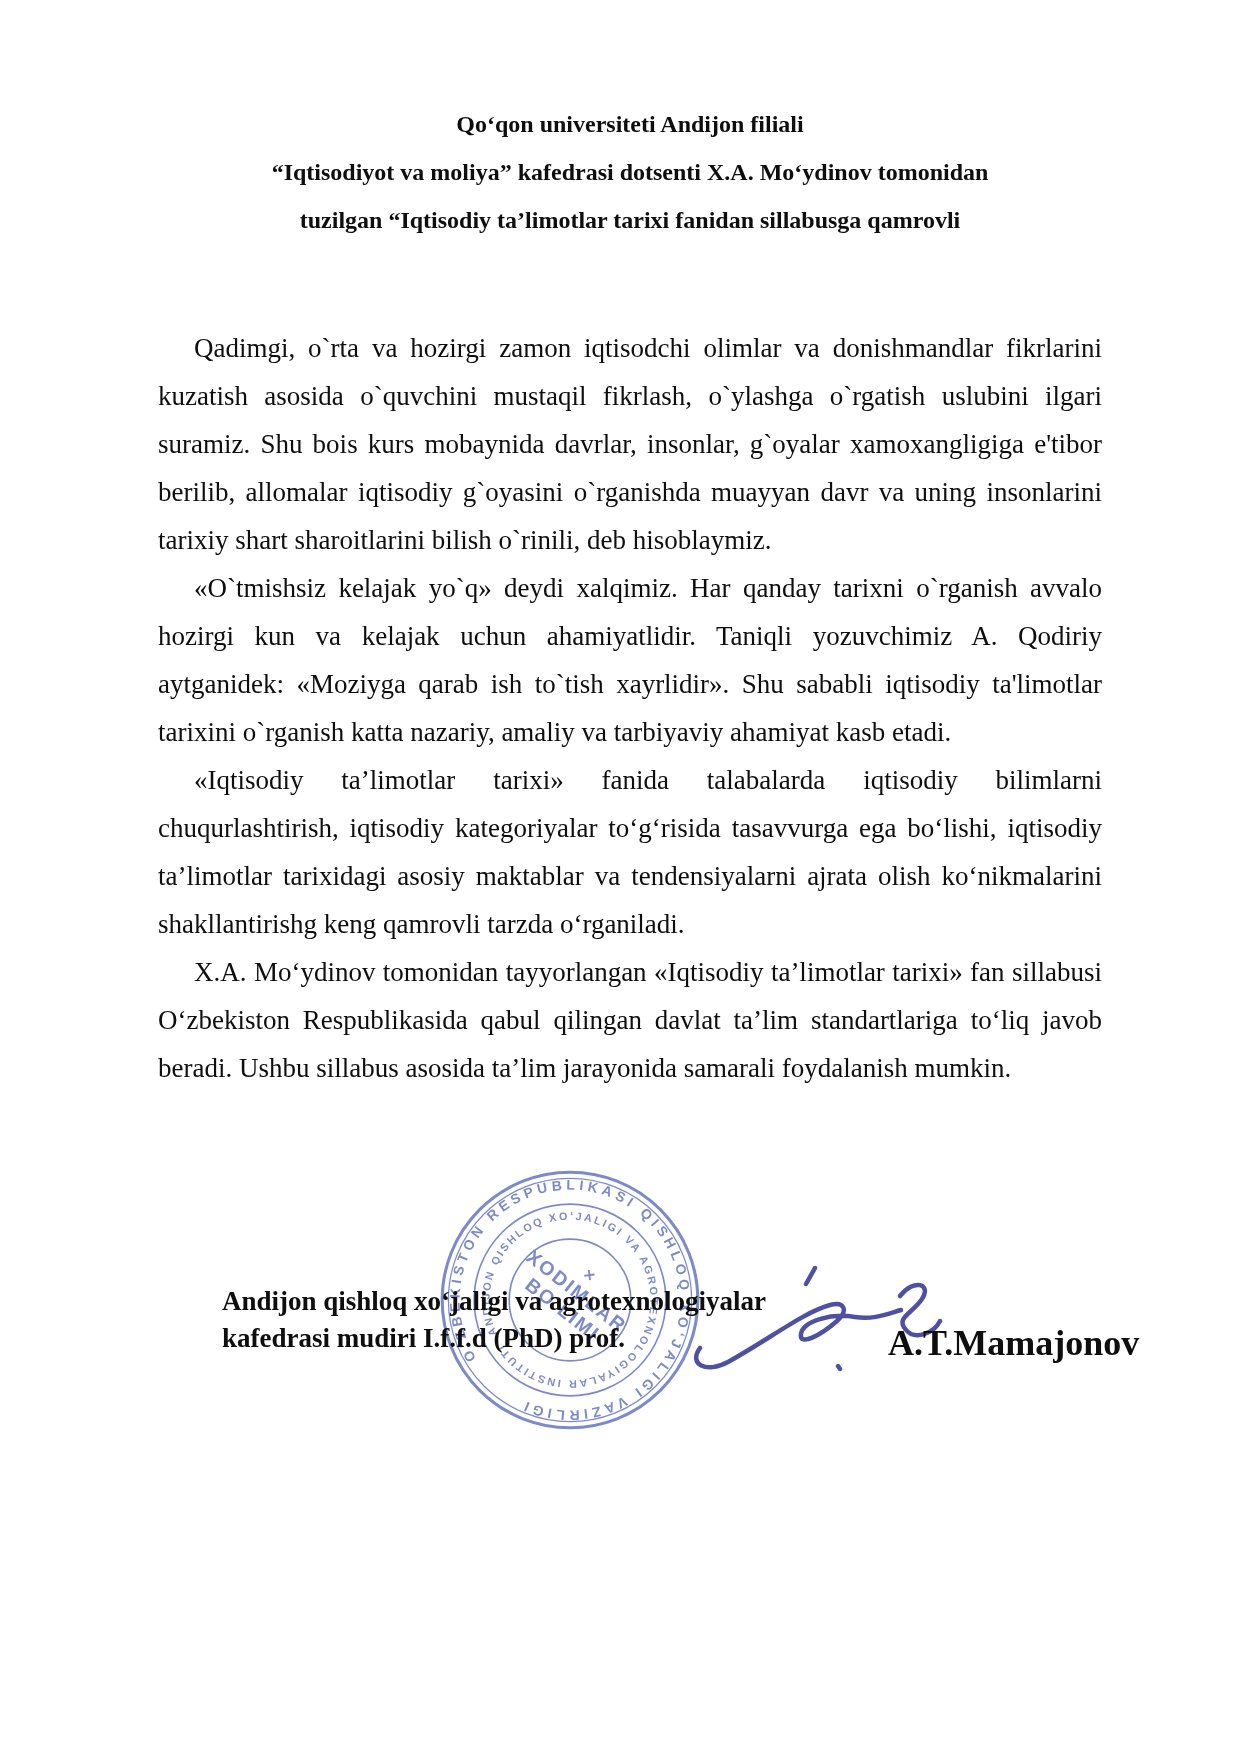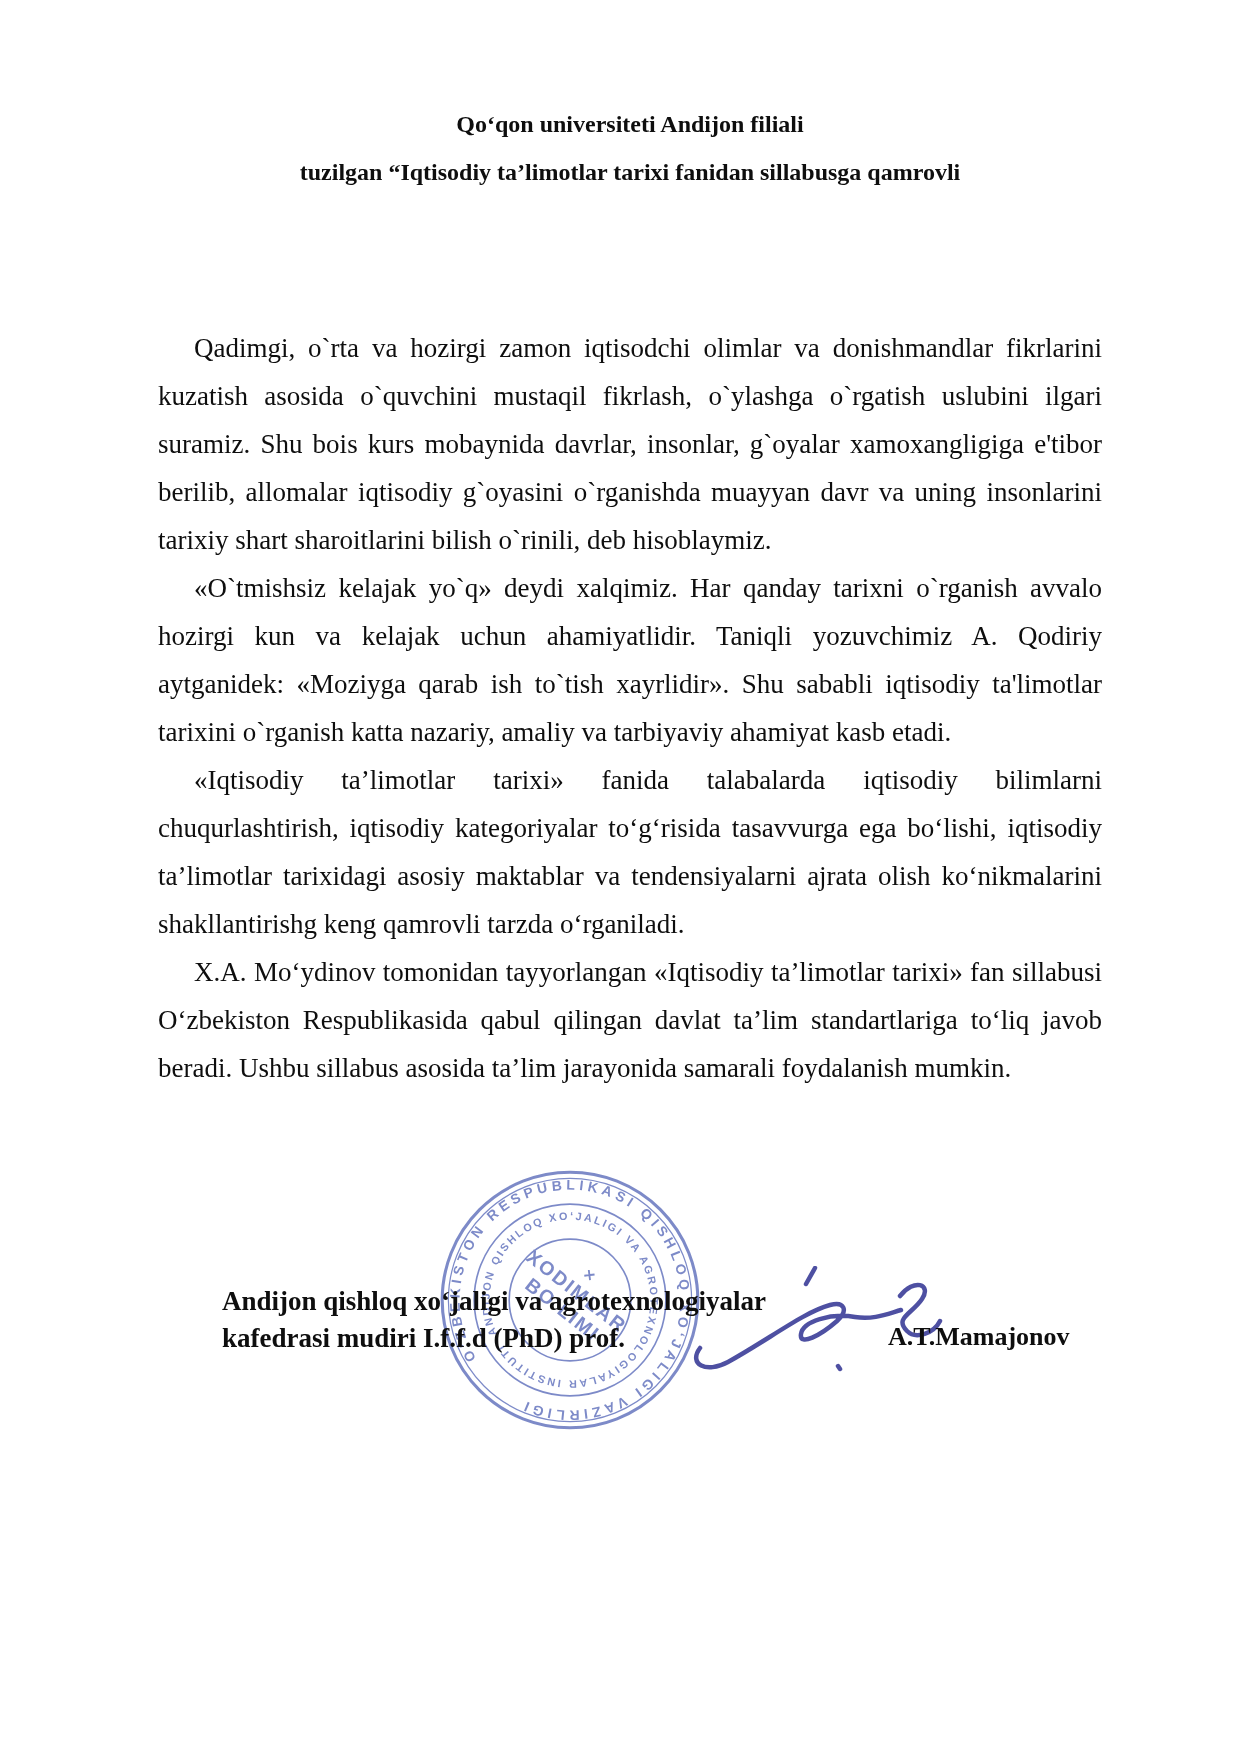--- a/index.html
+++ b/index.html
@@ -40,21 +40,21 @@
     font-weight: bold;
     font-size: 27px;
     line-height: 37px;
     white-space: nowrap;
   }
   .signer {
     position: absolute;
     left: 888px;
     top: 1322px;
     font-weight: bold;
-    font-size: 26px;
+    font-size: 36px;
     white-space: nowrap;
   }
   .stamp {
     position: absolute;
     left: 436px;
     top: 1166px;
     width: 268px;
     height: 268px;
     opacity: 0.72;
     mix-blend-mode: multiply;
@@ -68,20 +68,21 @@
     opacity: 0.9;
   }
 </style>
 </head>
 <body>
 
 <div class="page">
 
   <div class="doc-header">
     <div>Qoʻqon universiteti Andijon filiali</div>
+    <div>“Iqtisodiyot va moliya” kafedrasi dotsenti X.A. Moʻydinov tomonidan</div>
     <div>tuzilgan “Iqtisodiy ta’limotlar tarixi fanidan sillabusga qamrovli</div>
   </div>
 
   <div class="doc-body">
     <p>Qadimgi, o`rta va hozirgi zamon iqtisodchi olimlar va donishmandlar fikrlarini kuzatish asosida o`quvchini mustaqil fikrlash, o`ylashga o`rgatish uslubini ilgari suramiz. Shu bois kurs mobaynida davrlar, insonlar, g`oyalar xamoxangligiga e'tibor berilib, allomalar iqtisodiy g`oyasini o`rganishda muayyan davr va uning insonlarini tarixiy shart sharoitlarini bilish o`rinili, deb hisoblaymiz.</p>
     <p>«O`tmishsiz kelajak yo`q» deydi xalqimiz. Har qanday tarixni o`rganish avvalo hozirgi kun va kelajak uchun ahamiyatlidir. Taniqli yozuvchimiz A. Qodiriy aytganidek: «Moziyga qarab ish to`tish xayrlidir». Shu sababli iqtisodiy ta'limotlar tarixini o`rganish katta nazariy, amaliy va tarbiyaviy ahamiyat kasb etadi.</p>
     <p>«Iqtisodiy ta’limotlar tarixi» fanida talabalarda iqtisodiy bilimlarni chuqurlashtirish, iqtisodiy kategoriyalar toʻgʻrisida tasavvurga ega boʻlishi, iqtisodiy ta’limotlar tarixidagi asosiy maktablar va tendensiyalarni ajrata olish koʻnikmalarini shakllantirishg keng qamrovli tarzda oʻrganiladi.</p>
     <p>X.A. Moʻydinov tomonidan tayyorlangan «Iqtisodiy ta’limotlar tarixi» fan sillabusi Oʻzbekiston Respublikasida qabul qilingan davlat ta’lim standartlariga toʻliq javob beradi. Ushbu sillabus asosida ta’lim jarayonida samarali foydalanish mumkin.</p>
   </div>
 

